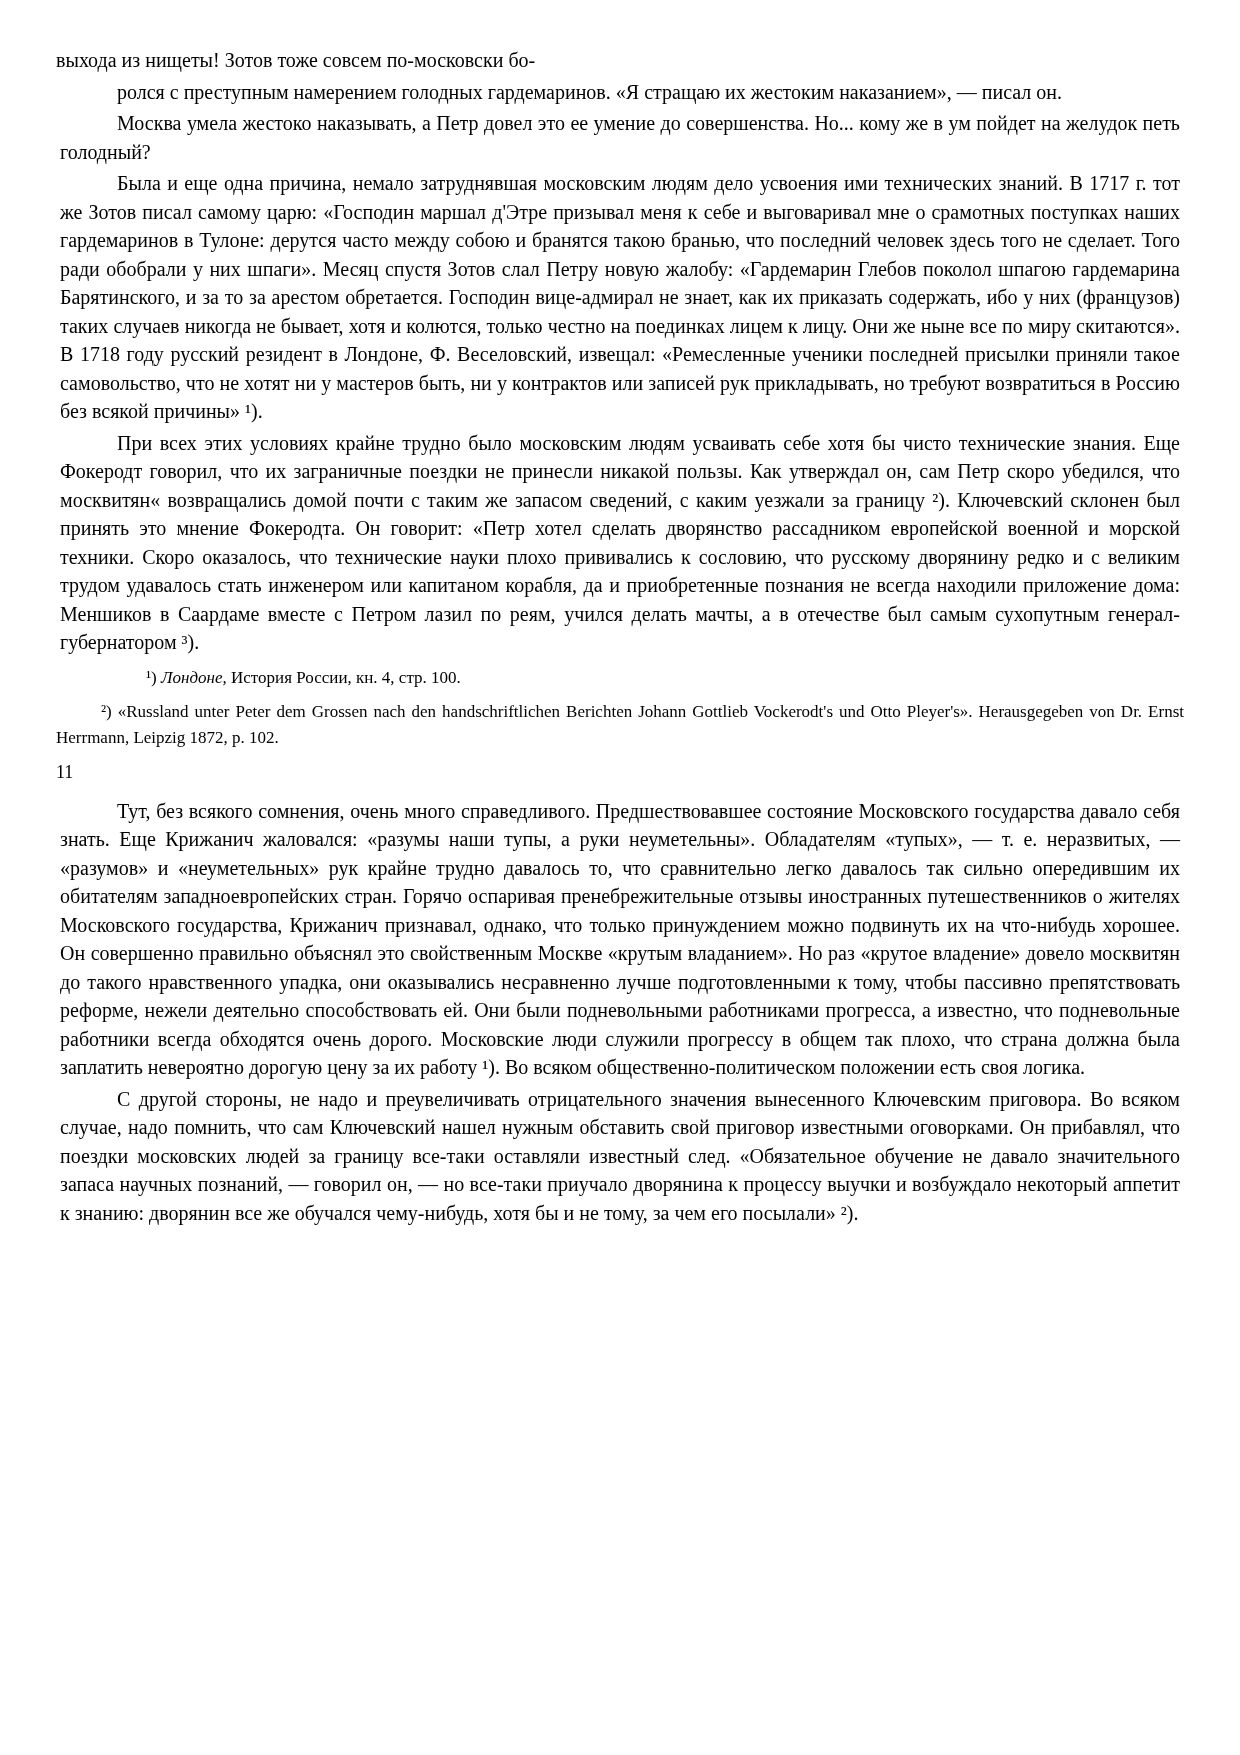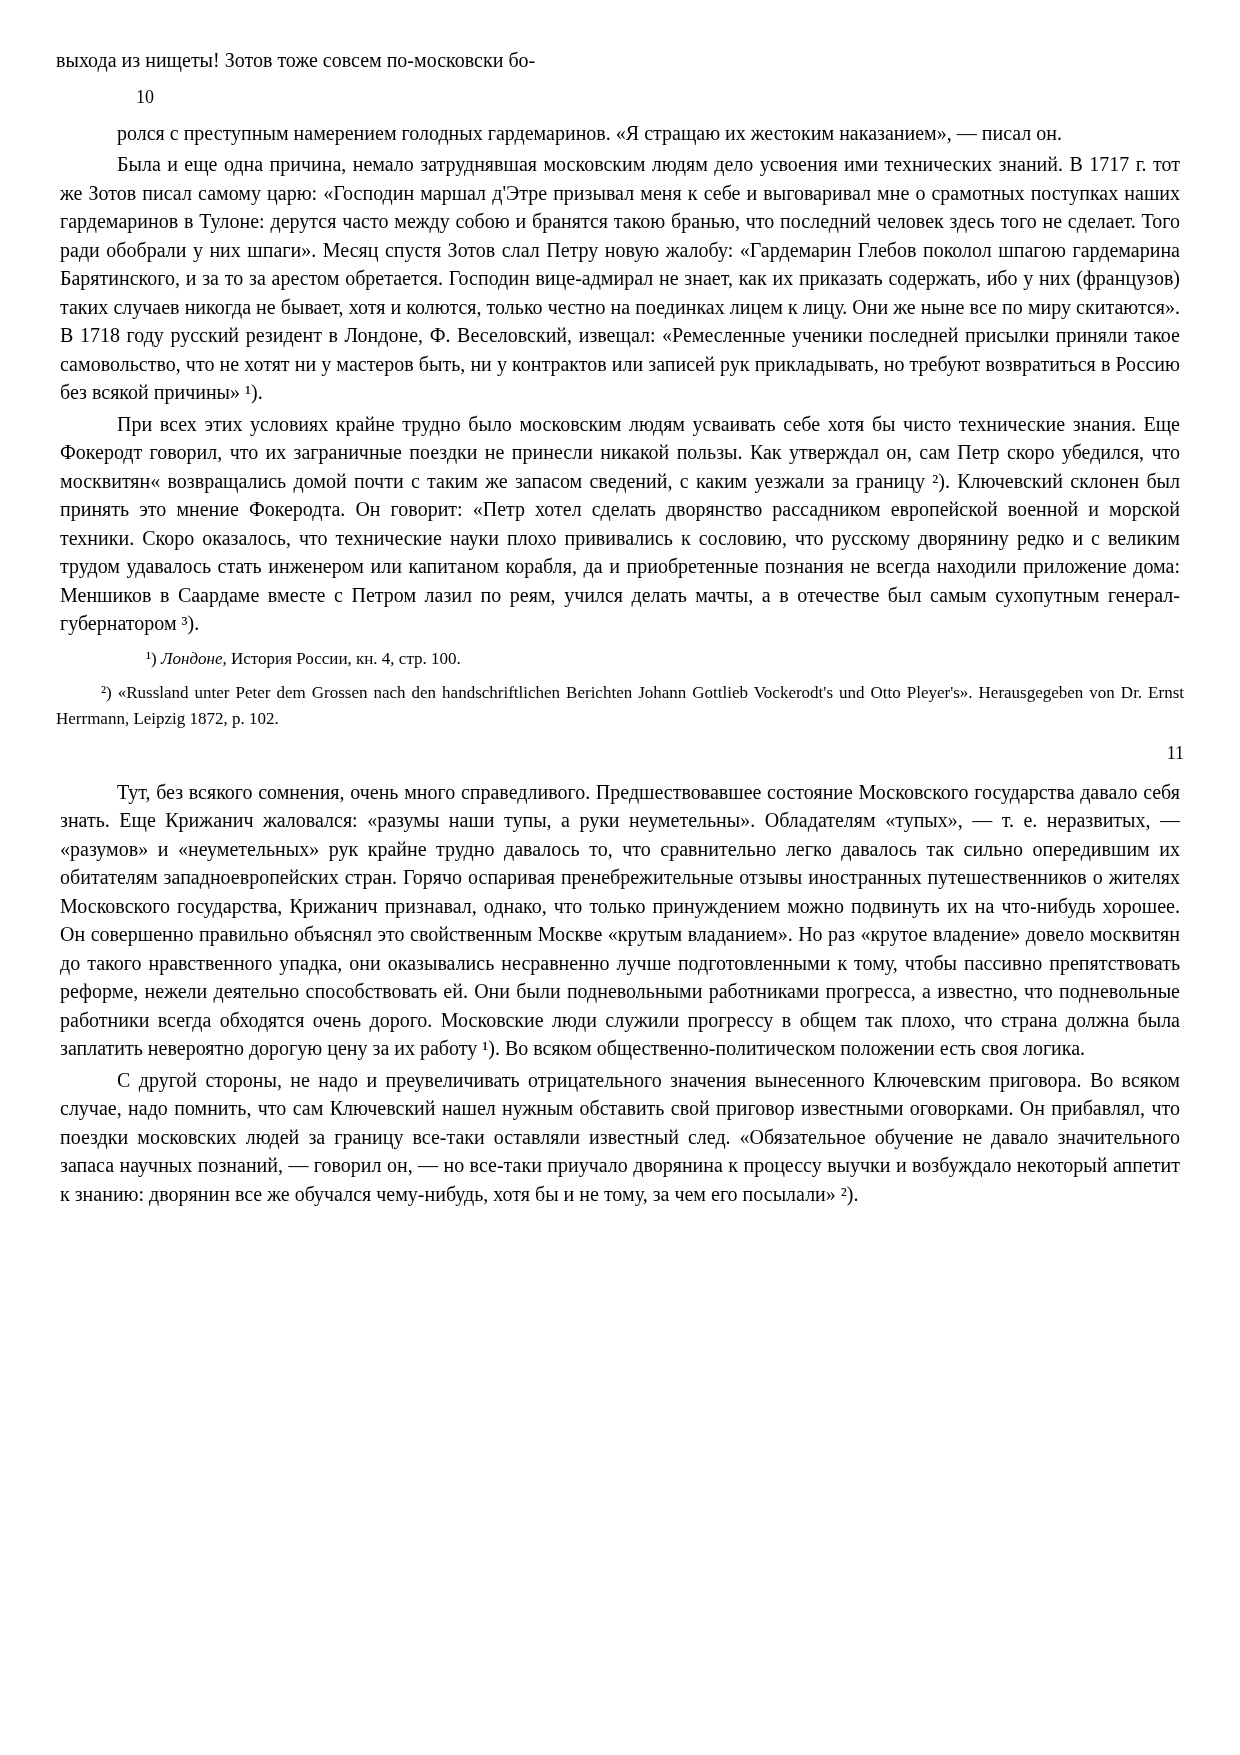--- a/index.html
+++ b/index.html
@@ -44,34 +44,34 @@
   }
   .fn-indent-lg { text-indent: 105px; }
   .fn-indent-md { text-indent: 90px; }
   .fn-indent-sm { text-indent: 45px; }
   .pageno {
     font-size: 18px;
     line-height: 26px;
     margin: 9px 0;
   }
   .pageno-left { margin-left: 80px; }
-  .pageno-center { text-align: right; margin-top: 8px; margin-bottom: 12px; }
+  .pageno-center { text-align: left; margin-top: 8px; margin-bottom: 12px; }
 </style>
 </head>
 <body>
 
 <div class="page">
 
   <p class="body-text opening">выхода из нищеты! Зотов тоже совсем по-московски бо-</p>
 
 
-  <div class="pageno pageno-left">10</div>
 
   <p class="body-text para">ролся с преступным намерением голодных гардемаринов.  «Я стращаю их жестоким наказанием», — писал он.</p>
 
+  <p class="body-text para">Москва умела жестоко наказывать, а Петр довел это ее умение до совершенства. Но... кому же в ум пойдет на желудок петь голодный?</p>
 
   <p class="body-text para">Была и еще одна причина, немало затруднявшая московским людям дело усвоения ими технических знаний. В 1717 г. тот же Зотов писал самому царю: «Господин маршал д'Этре призывал меня к себе и выговаривал мне о срамотных поступках наших гардемаринов в Тулоне: дерутся часто между собою и бранятся такою бранью, что последний человек здесь того не сделает. Того ради обобрали у них шпаги». Месяц спустя Зотов слал Петру новую жалобу: «Гардемарин Глебов поколол шпагою гардемарина Барятинского, и за то за арестом обретается. Господин вице-адмирал не знает, как их приказать содержать, ибо у них (французов) таких случаев никогда не бывает, хотя и колются, только честно на поединках лицем к лицу. Они же ныне все по миру скитаются». В 1718 году русский резидент в Лондоне, Ф. Веселовский, извещал: «Ремесленные ученики последней присылки приняли такое самовольство, что не хотят ни у мастеров быть, ни у контрактов или записей рук прикладывать, но требуют возвратиться в Россию без всякой причины» ¹).</p>
 
   <p class="body-text para">При всех этих условиях крайне трудно было московским людям усваивать себе хотя бы чисто технические знания. Еще Фокеродт говорил, что их заграничные поездки не принесли никакой пользы. Как утверждал он, сам Петр скоро убедился, что москвитян« возвращались домой почти с таким же запасом сведений, с каким уезжали за границу ²). Ключевский склонен был принять это мнение Фокеродта. Он говорит: «Петр хотел сделать дворянство рассадником европейской военной и морской техники. Скоро оказалось, что технические науки плохо прививались к сословию, что русскому дворянину редко и с великим трудом удавалось стать инженером или капитаном корабля, да и приобретенные познания не всегда находили приложение дома: Меншиков в Саардаме вместе с Петром лазил по реям, учился делать мачты, а в отечестве был самым сухопутным генерал-губернатором ³).</p>
 
   <div class="footnote fn-indent-md">
     <span>¹) </span><i>Лондоне,</i><span> История России, кн. 4, стр. 100.</span>
   </div>
 
   <div class="footnote fn-indent-sm">

